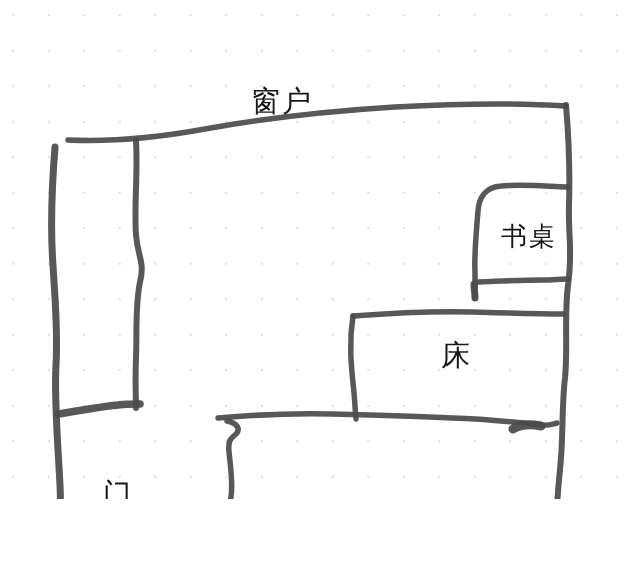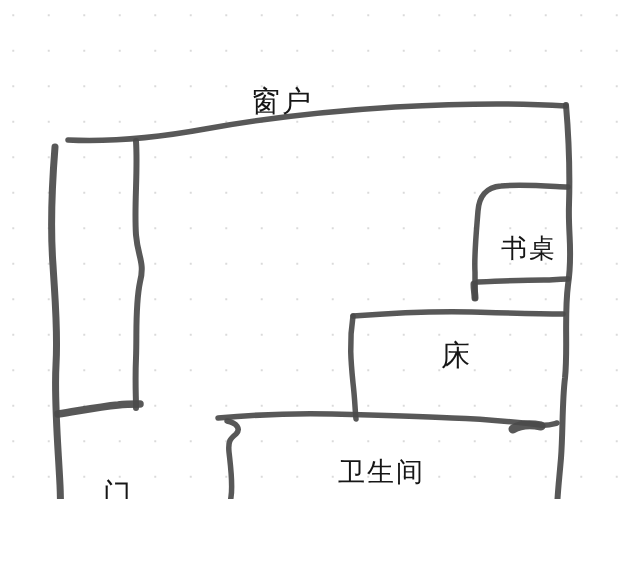--- a/index.html
+++ b/index.html
@@ -44,21 +44,21 @@
   .room-label{
     position:absolute;
     line-height:1;
     font-weight:500;
     color:var(--text_color);
     white-space:nowrap;
     letter-spacing:2px;
   }
   .lbl-window  {left:251px;top:87px; font-size:29px;}
   .lbl-wardrobe{left:72px; top:265px;font-size:27px;}
-  .lbl-desk    {left:501px;top:235px;font-size:26px;}
+  .lbl-desk    {left:501px;top:223px;font-size:26px;}
   .lbl-bed     {left:441px;top:341px;font-size:29px;}
   .lbl-bathroom{left:338px;top:458px;font-size:27px;}
   .lbl-door    {left:103px;top:480px;font-size:28px;}
 </style>
 </head>
 <body>
 
 <div class="canvas">
 
   <svg class="sketch" viewBox="0 0 640 579" aria-hidden="true">
@@ -100,16 +100,15 @@
       <path class="w9" d="M513 429 C521 424 531 424 541 426"></path>
     </g>
     <g>
       <path class="w55" d="M227 421 C237 423 241 429 236 434 C230 439 228 441 229 452 C231 470 233 484 231 497 C230 504 230 509 230 513"></path>
     </g>
   </svg>
 
   <div class="room-label lbl-window">窗户</div>
   <div class="room-label lbl-desk">书桌</div>
   <div class="room-label lbl-bed">床</div>
-  <div class="room-label lbl-bathroom">卫生间</div>
   <div class="room-label lbl-door">门</div>
 
 </div>
 
 </body></html>

